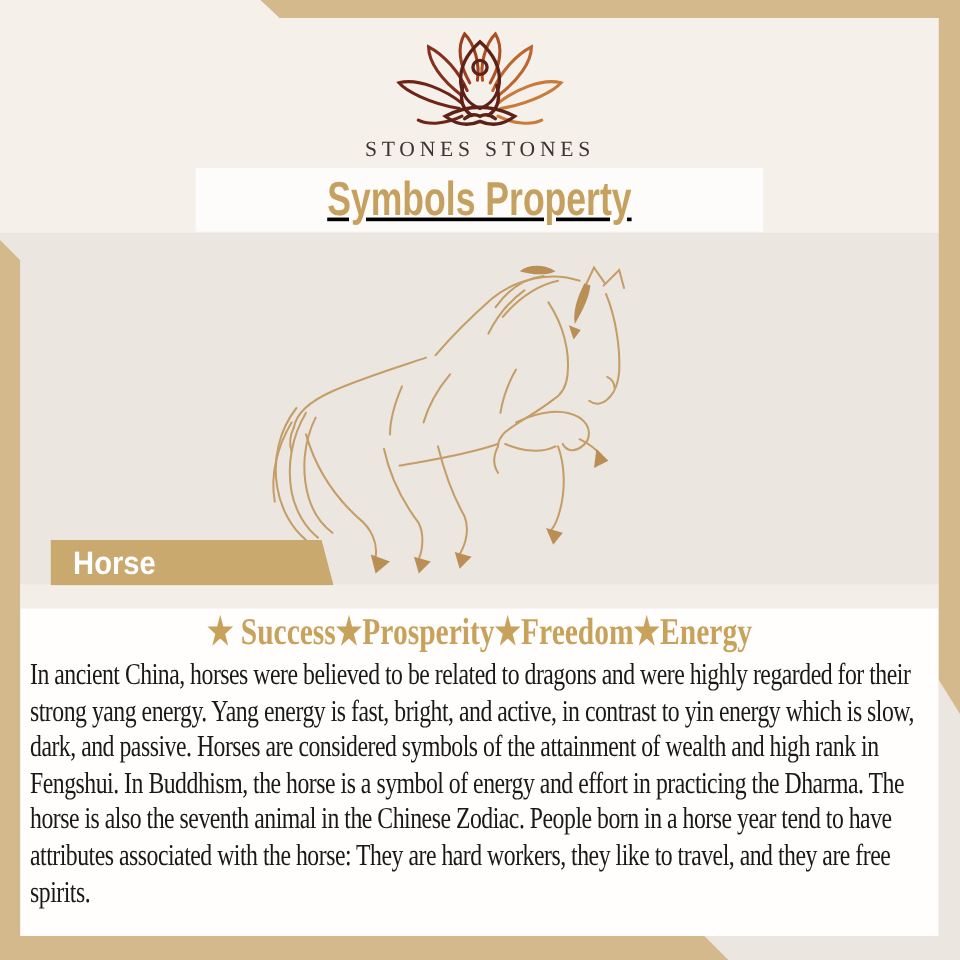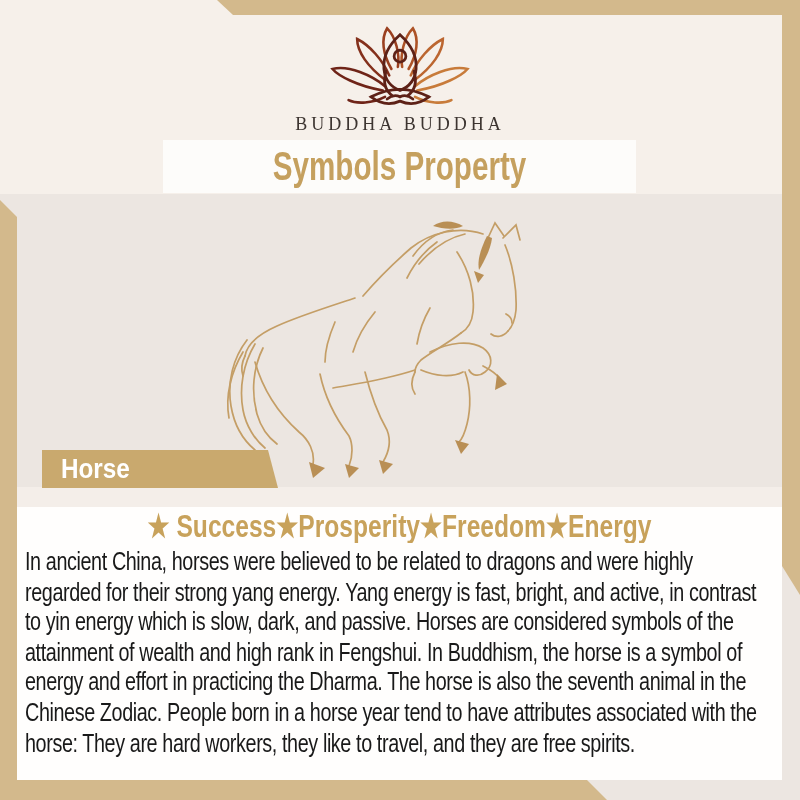--- a/index.html
+++ b/index.html
@@ -23,36 +23,36 @@
   .bottom-bar{left:0;top:780px;width:620px;height:20px;
     clip-path:polygon(0 0,587px 0,607px 20px,0 20px);}
 
   
   .logo-wrap{left:0;top:26px;width:800px;text-align:center;}
   .brand-name{left:0;top:114px;width:800px;text-align:center;
     font-family:"Liberation Serif",serif;font-size:18px;letter-spacing:4px;
     color:#3c3430;}
 
   
-  .title-banner{left:163px;top:140px;width:473px;height:53px;background:#fdfcfa;}
+  .title-banner{left:163px;top:140px;width:473px;height:53px;background:#fdfcfa;text-decoration:underline;}
   .title-text{width:100%;line-height:53px;text-align:center;font-weight:bold;
     font-size:39px;color:#c5a05e;transform:scale(0.76,1.02);margin:0;}
 
   
   .horse-art{left:225px;top:212px;}
 
   
   .horse-banner{left:17px;top:450px;width:236px;height:38px;background:#c9a96e;
     clip-path:polygon(0 0,226px 0,236px 38px,0 38px);margin-left:25px;}
   .horse-banner-label{display:block;line-height:38px;padding-left:21px;
     font-size:27px;font-weight:bold;color:#fff;
     transform:scaleX(0.9);transform-origin:0 50%;}
 
   
-  .panel{left:17px;top:507px;width:765px;height:273px;background:#fffefd;}
+  .panel{left:17px;top:507px;width:765px;height:273px;background:#fffefd;font-family:Liberation Serif, serif;}
   .traits-line{margin:1px 0 0 0;text-align:center;font-size:30px;font-weight:bold;
     color:#c8a25b;transform:scale(0.82,1.05);}
   .description{margin:4px 6px 0 8px;width:748px;font-size:19.8px;
     letter-spacing:-0.4px;line-height:23.6px;color:#191919;
     transform:scaleY(1.28);transform-origin:0 0;}
 </style>
 </head>
 <body>
 
 <div class="abs bg-top"></div>
@@ -151,13 +151,13 @@
       <circle cx="70" cy="28" r="5.5"></circle>
       <path d="M70,8 C60,17 54,28 55,40 C56,50 62,57 70,60 C78,57 84,50 85,40 C86,28 80,17 70,8 Z"></path>
       <path d="M57,42 C54,52 56,60 63,65"></path>
       <path d="M83,42 C86,52 84,60 77,65"></path>
       <path d="M43,66 Q70,52 97,66 Q84,76 70,70 Q56,76 43,66 Z"></path>
       <path d="M58,68 Q64,63 70,66"></path>
       <path d="M82,68 Q76,63 70,66"></path>
     </g>
   </svg>
 </div>
-<div class="abs brand-name">BUDDHA BUDDHA</div>
+<div class="abs brand-name">STONES STONES</div>
 
 </body></html>

